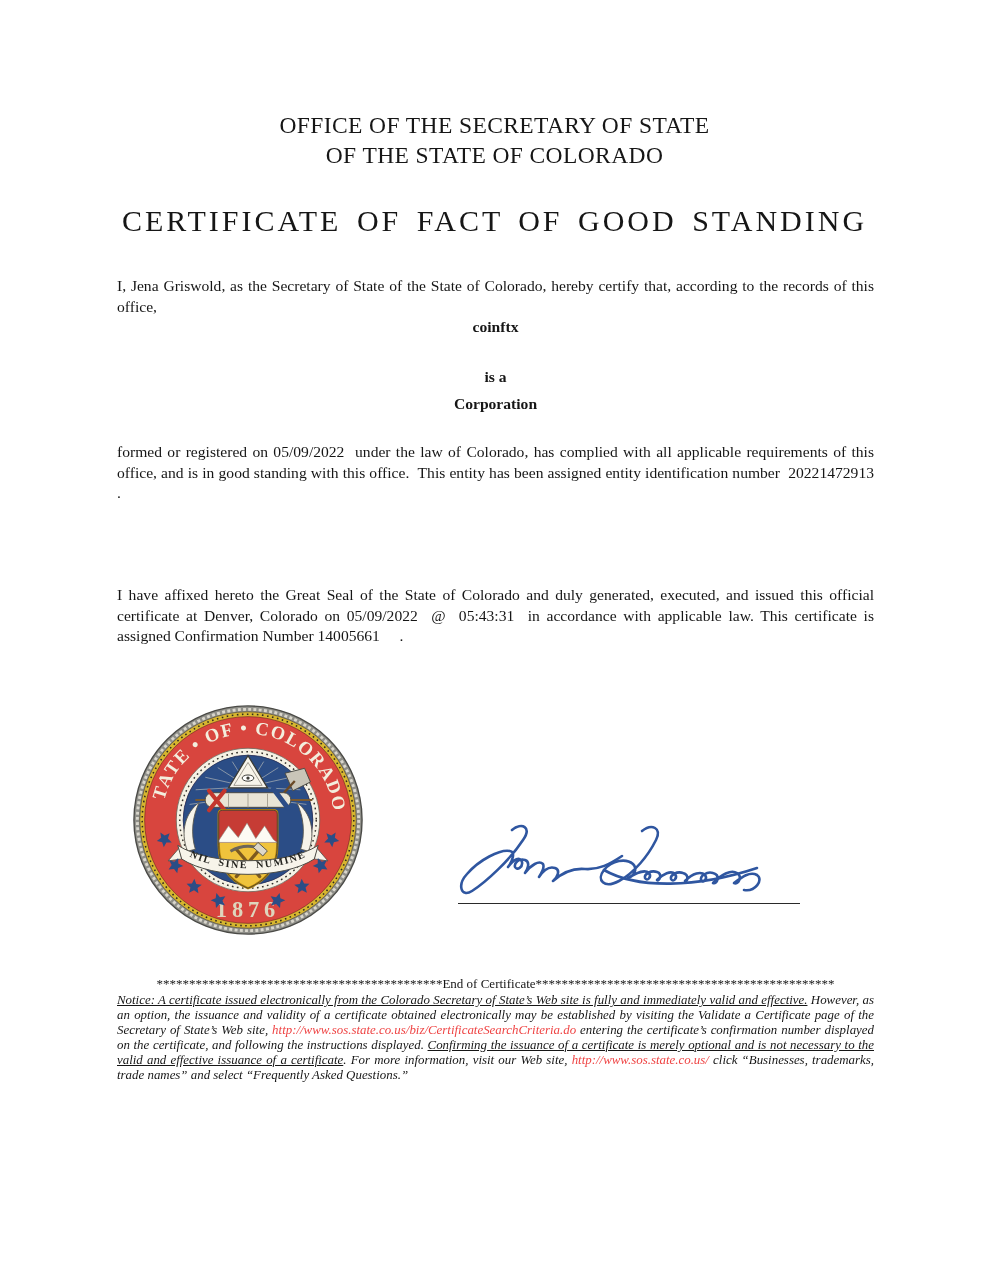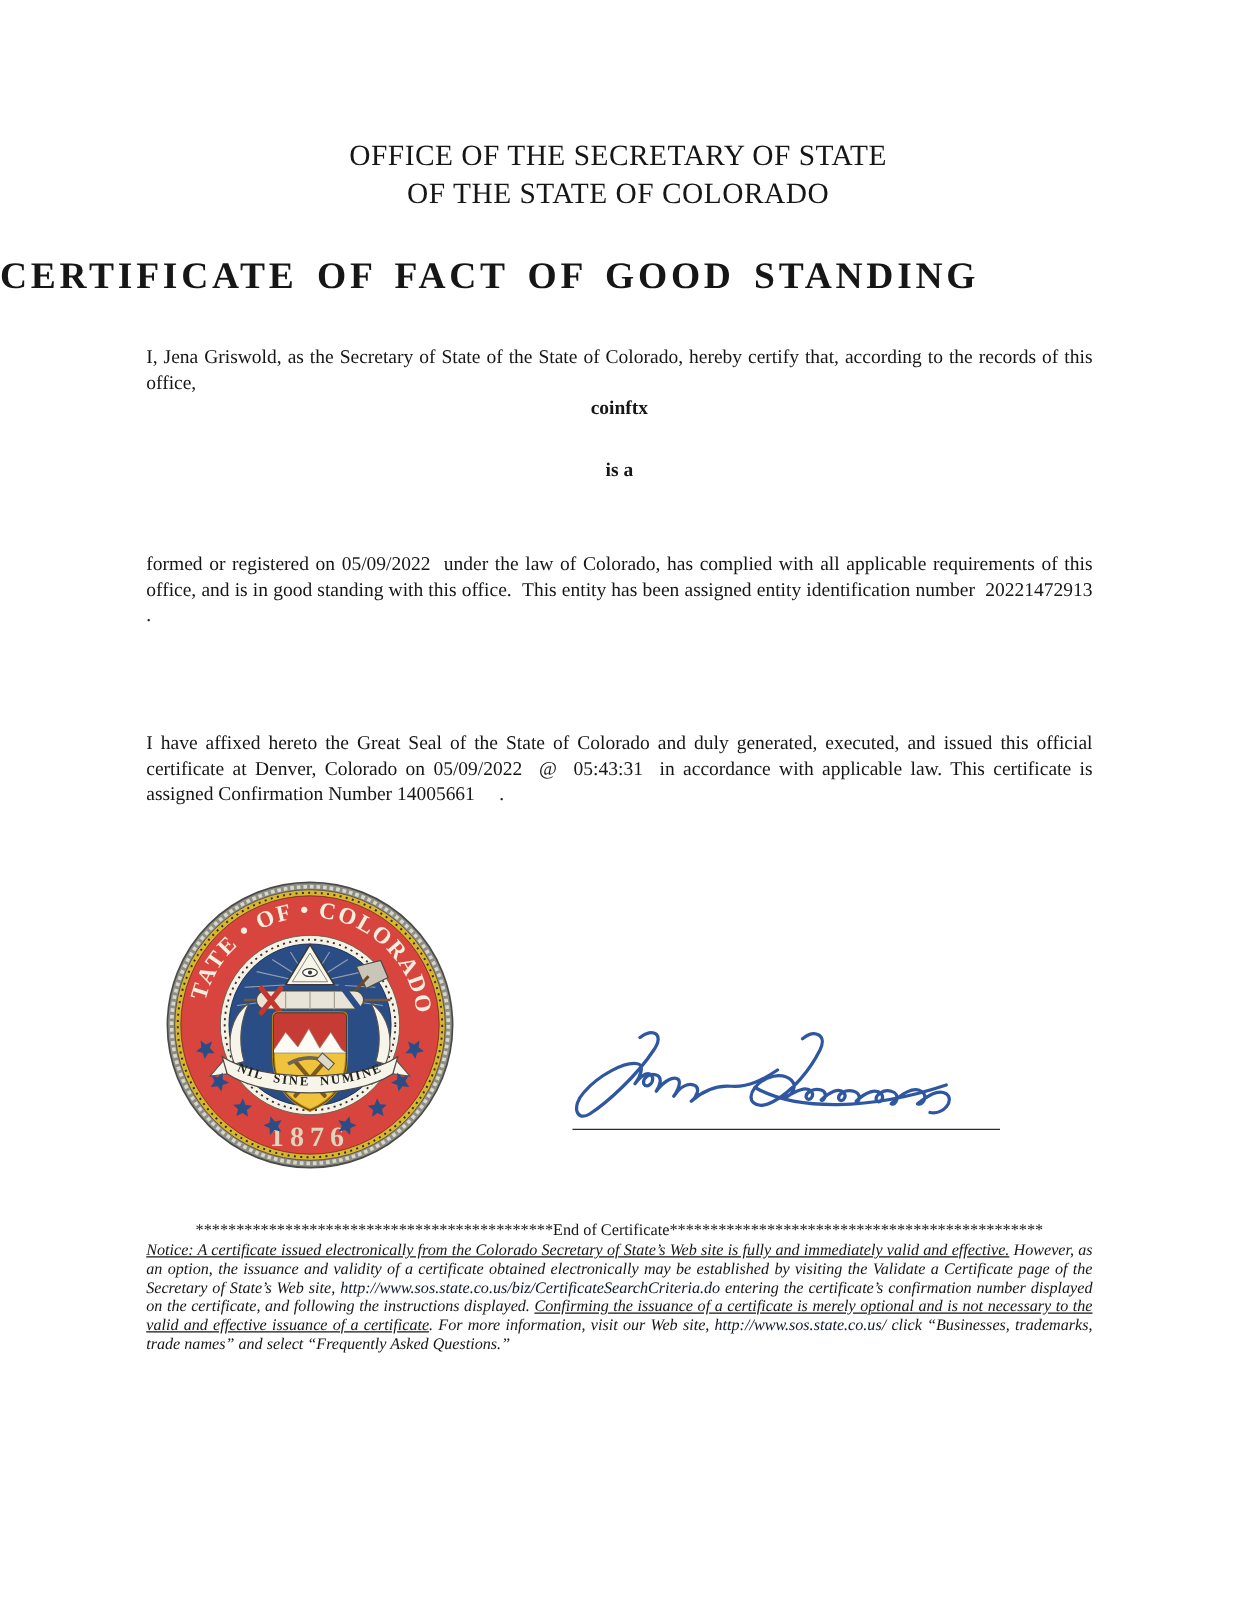--- a/index.html
+++ b/index.html
@@ -2,53 +2,54 @@
 <html><head>
 <meta charset="utf-8">
 <style>
   html,body { margin:0; padding:0; background:#ffffff; }
   .page {
     position:relative; width:989px; height:1280px; background:#ffffff;
     font-family:"Liberation Serif", serif; color:#161616; overflow:hidden;
   }
   .header-line { position:absolute; left:0; width:100%; text-align:center;
     font-size:23.5px; letter-spacing:0.4px; }
-  .doc-title { position:absolute; top:204px; left:0; width:100%; text-align:left;
-    font-weight:bold; font-size:30px; letter-spacing:3px; word-spacing:5px; }
+  .doc-title { position:absolute; top:204px; left:0; width:100%; text-align:center;
+    font-weight:normal; font-size:30px; letter-spacing:3px; word-spacing:5px; }
   .para { position:absolute; left:117px; width:757px; font-size:15.6px;
     line-height:20.6px; text-align:justify; }
   .center-line { position:absolute; left:117px; width:757px; text-align:center;
     font-size:15.6px;font-weight:bold; }
   .seal-wrap { position:absolute; left:131px; top:703px; width:234px; height:234px; }
   .sig-svg { position:absolute; left:452px; top:818px; width:350px; height:84px; }
   .sig-line { position:absolute; left:458px; top:903px; width:342px;
     border-top:1.6px solid #2a2a2a; height:0; }
   .sig-title { position:absolute; left:458px; top:908px; width:342px;
     text-align:center; font-size:15.5px; }
   .footer-end { position:absolute; top:976px; left:117px; width:757px;
     text-align:center; font-size:13px; white-space:nowrap; overflow:hidden; }
   .notice { position:absolute; top:993px; left:117px; width:757px;
     font-size:12.9px; font-style:italic; line-height:14.9px; text-align:justify; }
   .seg-underline { text-decoration:underline; }
-  .seg-link { color:#0f172a; cursor:pointer;font-style:italic; }
+  .seg-link { color:#ef4444; cursor:pointer;font-style:italic; }
 </style>
 </head>
 <body>
 
 <div class="page">
 
   <div class="header-line" style="top:112px;">OFFICE OF THE SECRETARY OF STATE</div>
   <div class="header-line" style="top:142px;">OF THE STATE OF COLORADO</div>
 
   <div class="doc-title">CERTIFICATE OF FACT OF GOOD STANDING</div>
 
   <div class="para" style="top:276px;">I, Jena Griswold, as the Secretary of State of the State of Colorado, hereby certify that, according to the records of this office,</div>
 
   <div class="center-line" style="top:318px;">coinftx</div>
   <div class="center-line" style="top:368px;">is a</div>
+  <div class="center-line" style="top:395px;">Corporation</div>
 
   <div class="para" style="top:422px;margin-top:20px;">formed or registered on 05/09/2022 &nbsp;under the law of Colorado, has complied with all applicable requirements of this office, and is in good standing with this office. &nbsp;This entity has been assigned entity identification number &nbsp;20221472913 .</div>
   <div class="para" style="top:585px;">I have affixed hereto the Great Seal of the State of Colorado and duly generated, executed, and issued this official certificate at Denver, Colorado on 05/09/2022 &nbsp;@ &nbsp;05:43:31 &nbsp;in accordance with applicable law. This certificate is assigned Confirmation Number 14005661 &nbsp;&nbsp;&nbsp;&nbsp;.</div>
 
   <div class="seal-wrap">
     <svg viewBox="0 0 240 240" width="234" height="234">
       <defs>
         <path id="star" d="M120 24 L122.35 29.1 L127.8 29.55 L123.7 33.2 L124.9 38.6 L120 35.7 L115.1 38.6 L116.3 33.2 L112.2 29.55 L117.65 29.1 Z"></path>
         <path id="ringTextPath" d="M 33.3 104.7 A 88 88 0 0 1 206.7 104.7" fill="none"></path>
         <path id="mottoPath" d="M 52 153 C 86 175 154 175 188 153" fill="none"></path>

